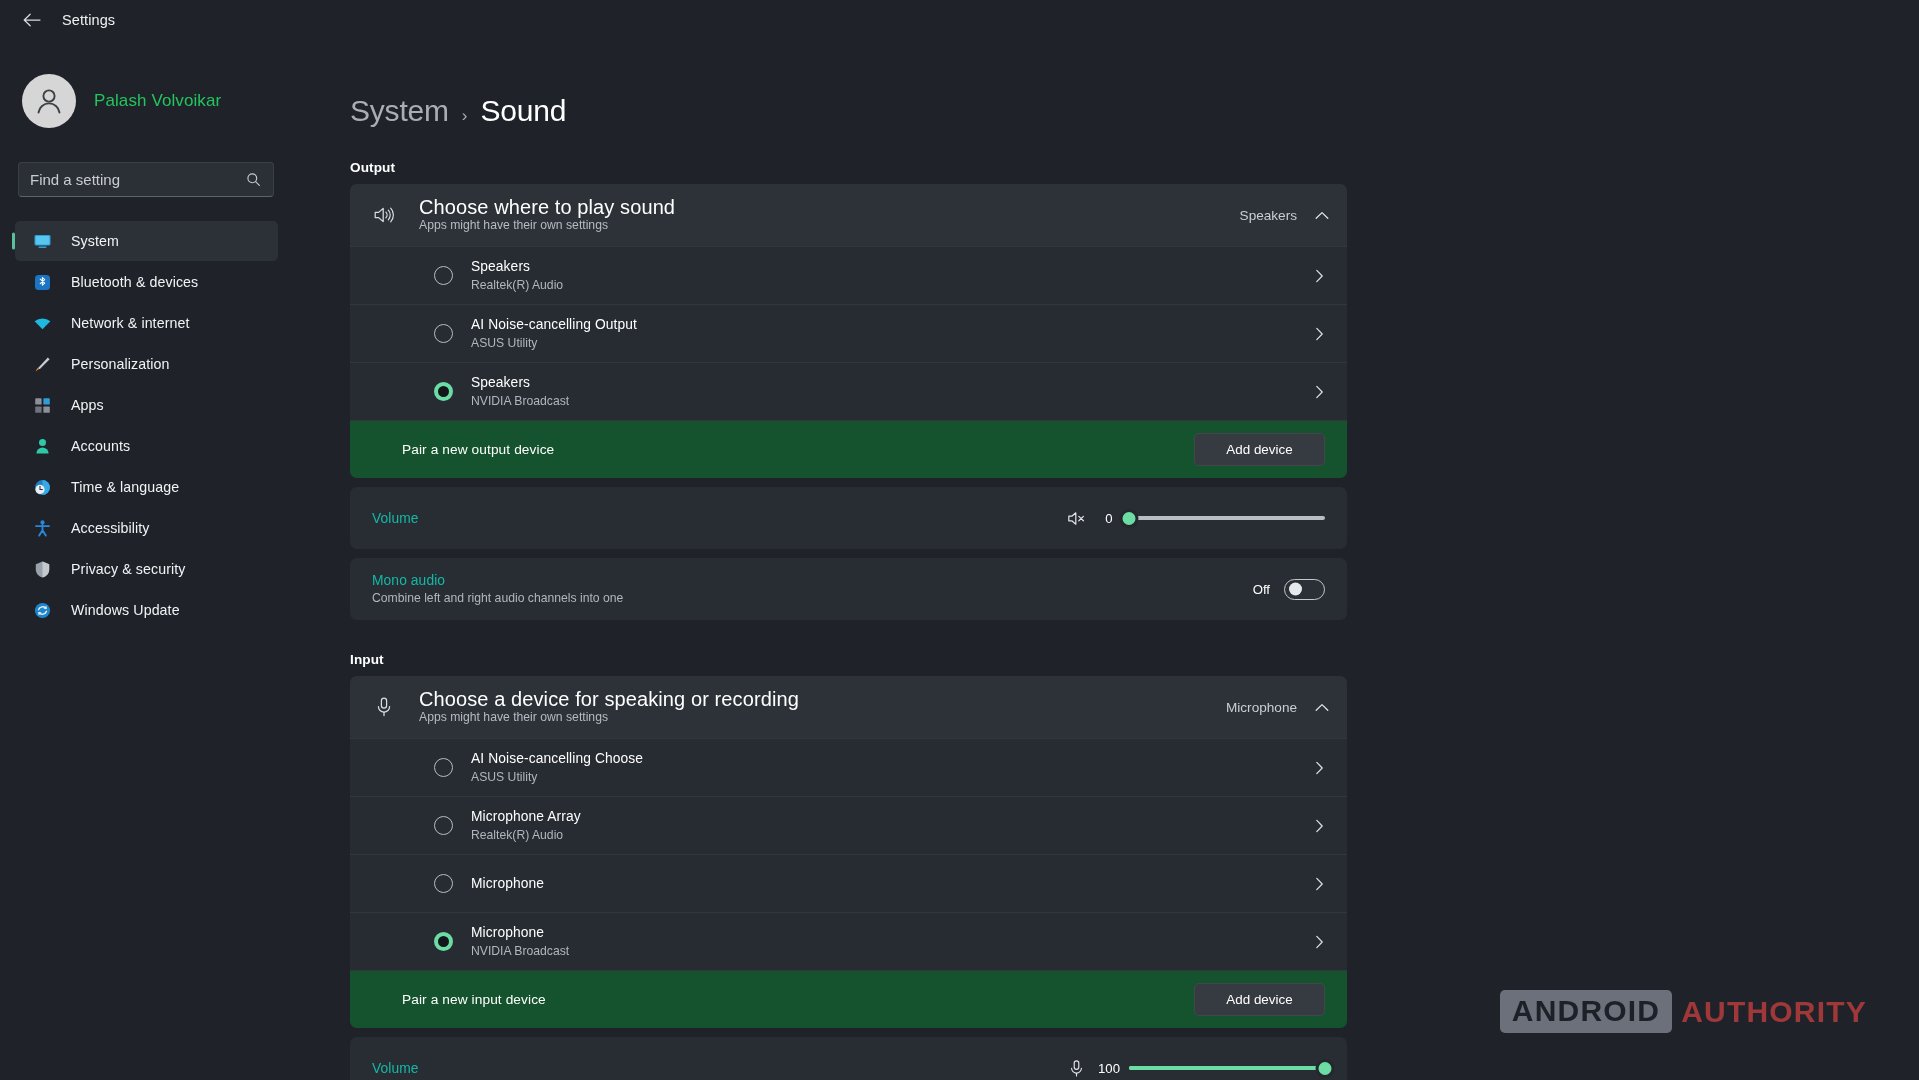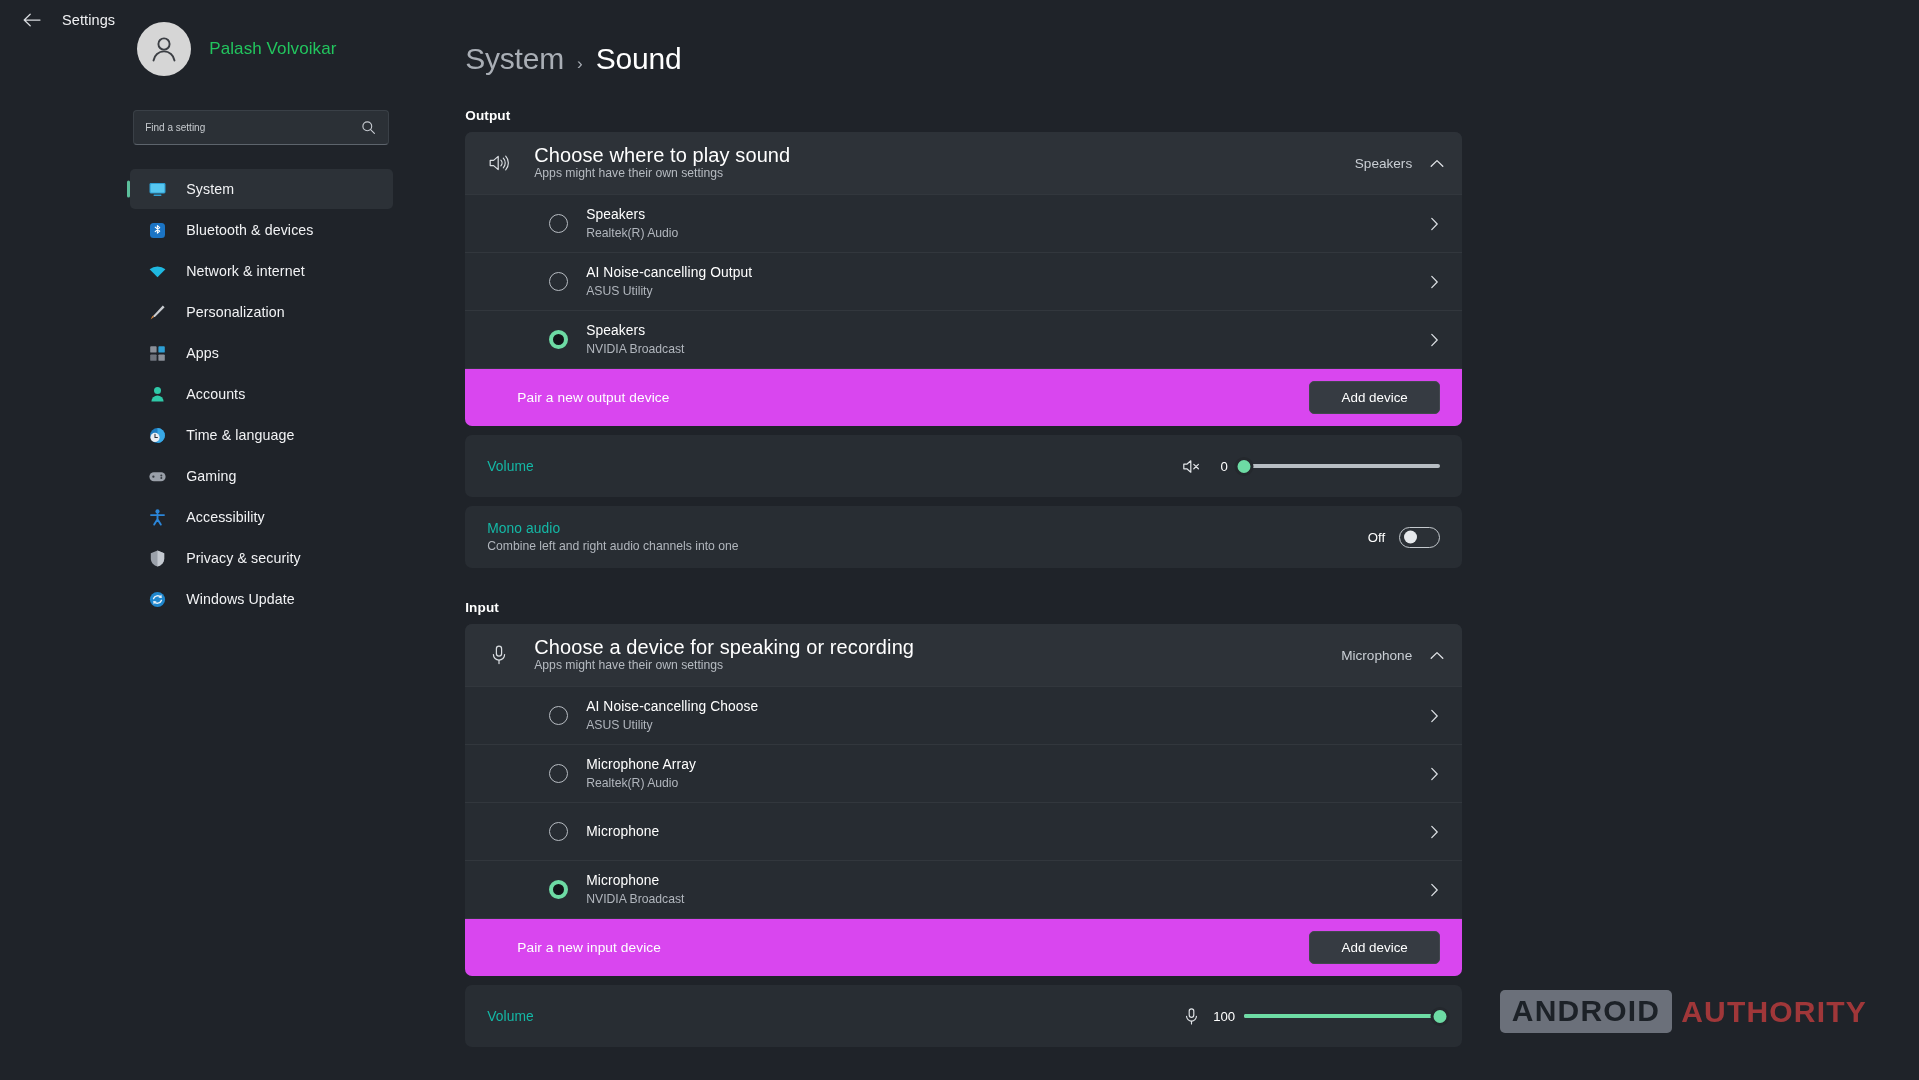--- a/index.html
+++ b/index.html
@@ -8,21 +8,22 @@
     background: #1f2329;
     font-family: "Liberation Sans", sans-serif;
     overflow: hidden;
     color: #ffffff;
   }
   .app {
     position: relative;
     width: 1919px; height: 1080px;
     background: #1f2329;
     display: flex;
-    flex-direction: row;
+    flex-direction: column;
+    gap: 12px;
   }
 
   
   .titlebar {
     height: 40px;
     flex: 0 0 40px;
     display: flex;
     align-items: center;
     padding-left: 14px;
     background: #1f2329;
@@ -82,21 +83,21 @@
     align-items: center;
     padding: 0 11px;
   }
   .search-wrap input {
     flex: 1;
     background: transparent;
     border: none;
     outline: none;
     color: #e4e6e8;
     font-family: "Liberation Sans", sans-serif;
-    font-size: 10px;
+    font-size: 15px;
   }
   .search-wrap input::placeholder { color: #c8ccd0; opacity: 1; }
   .search-icon { flex:0 0 16px; display:flex; align-items:center; }
 
   .nav { margin-top: 24px; }
   .nav-item {
     position: relative;
     height: 40px;
     margin: 0 16px 1px 15px;
     border-radius: 5px;
@@ -246,21 +247,21 @@
     margin-top: 2px;
   }
   .chev-right { flex:0 0 20px; display:flex; align-items:center; justify-content:center; }
 
   .pair-row {
     height: 58px;
     display: flex;
     align-items: center;
     padding: 0 22px 0 52px;
     border-top: 1px solid #32373d;
-    background: #d946ef;
+    background: #14532d;
   }
   .pair-label {
     flex: 1;
     font-size: 13.7px;
     color: #ffffff;
     letter-spacing: .1px;
   }
   .add-btn {
     height: 33px;
     min-width: 131px;
@@ -500,31 +501,20 @@
             <svg width="19" height="19" viewBox="0 0 19 19">
               <circle cx="9.5" cy="9.5" r="7.4" fill="#1f7fc2"></circle>
               <path d="M9.5 2.1 a7.4 7.4 0 0 1 0 14.8 Z" fill="#39a9e6"></path>
               <circle cx="7" cy="11.4" r="4.6" fill="#e9eef2"></circle>
               <path d="M7 8.3 V11.4 H9.4" stroke="#2a3038" stroke-width="1.05" fill="none" stroke-linecap="round"></path>
             </svg>
           </span>
           <span class="nav-label">Time &amp; language</span>
         </div>
 
-        <div class="nav-item">
-          <span class="nav-icon">
-            <svg width="19" height="19" viewBox="0 0 19 19">
-              <rect x="1.4" y="5.2" width="16.2" height="9" rx="4.5" fill="#9aa0a9"></rect>
-              <circle cx="5.4" cy="9.7" r="1.15" fill="#343a41"></circle>
-              <circle cx="13.3" cy="8.4" r="1" fill="#343a41"></circle>
-              <circle cx="13.3" cy="11.1" r="1" fill="#343a41"></circle>
-            </svg>
-          </span>
-          <span class="nav-label">Gaming</span>
-        </div>
 
         <div class="nav-item">
           <span class="nav-icon">
             <svg width="19" height="19" viewBox="0 0 19 19">
               <circle cx="9.5" cy="3.4" r="2.1" fill="#2b86d9"></circle>
               <path d="M3 7.1 H16 M9.5 6 V11.2 M9.5 11.2 L6.2 16.6 M9.5 11.2 L12.8 16.6" stroke="#2b86d9" stroke-width="1.9" fill="none" stroke-linecap="round"></path>
             </svg>
           </span>
           <span class="nav-label">Accessibility</span>
         </div>

